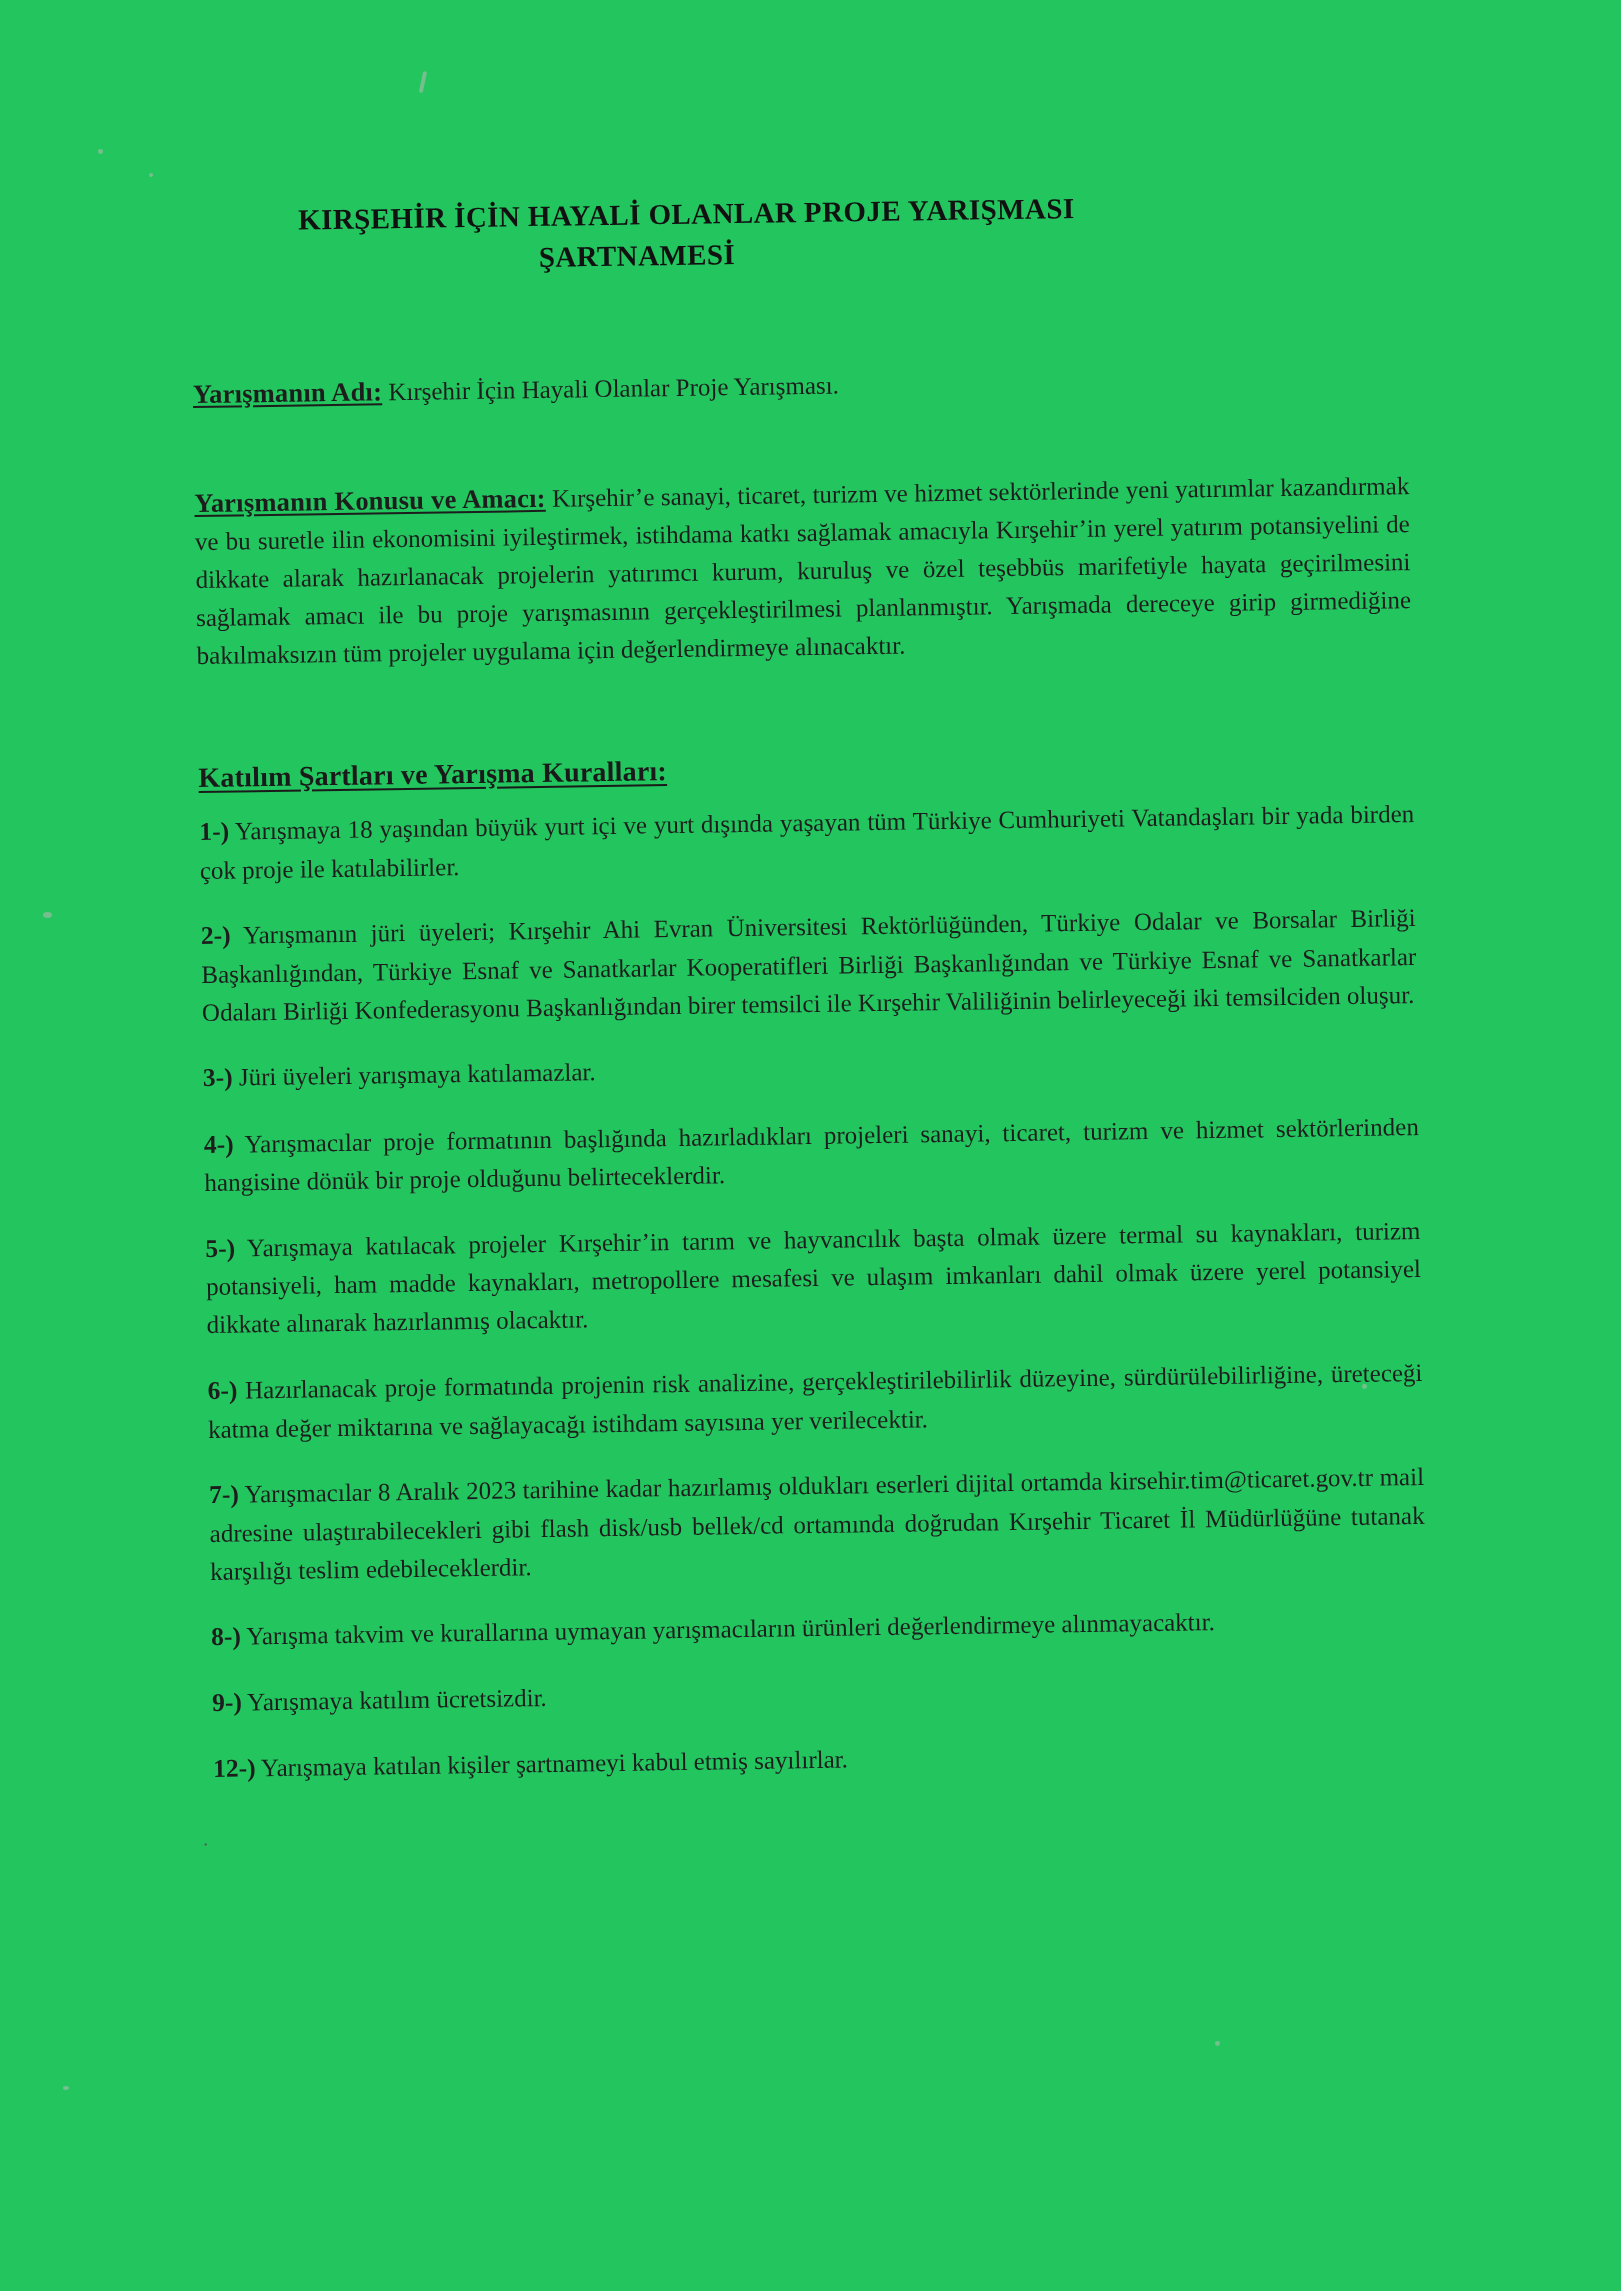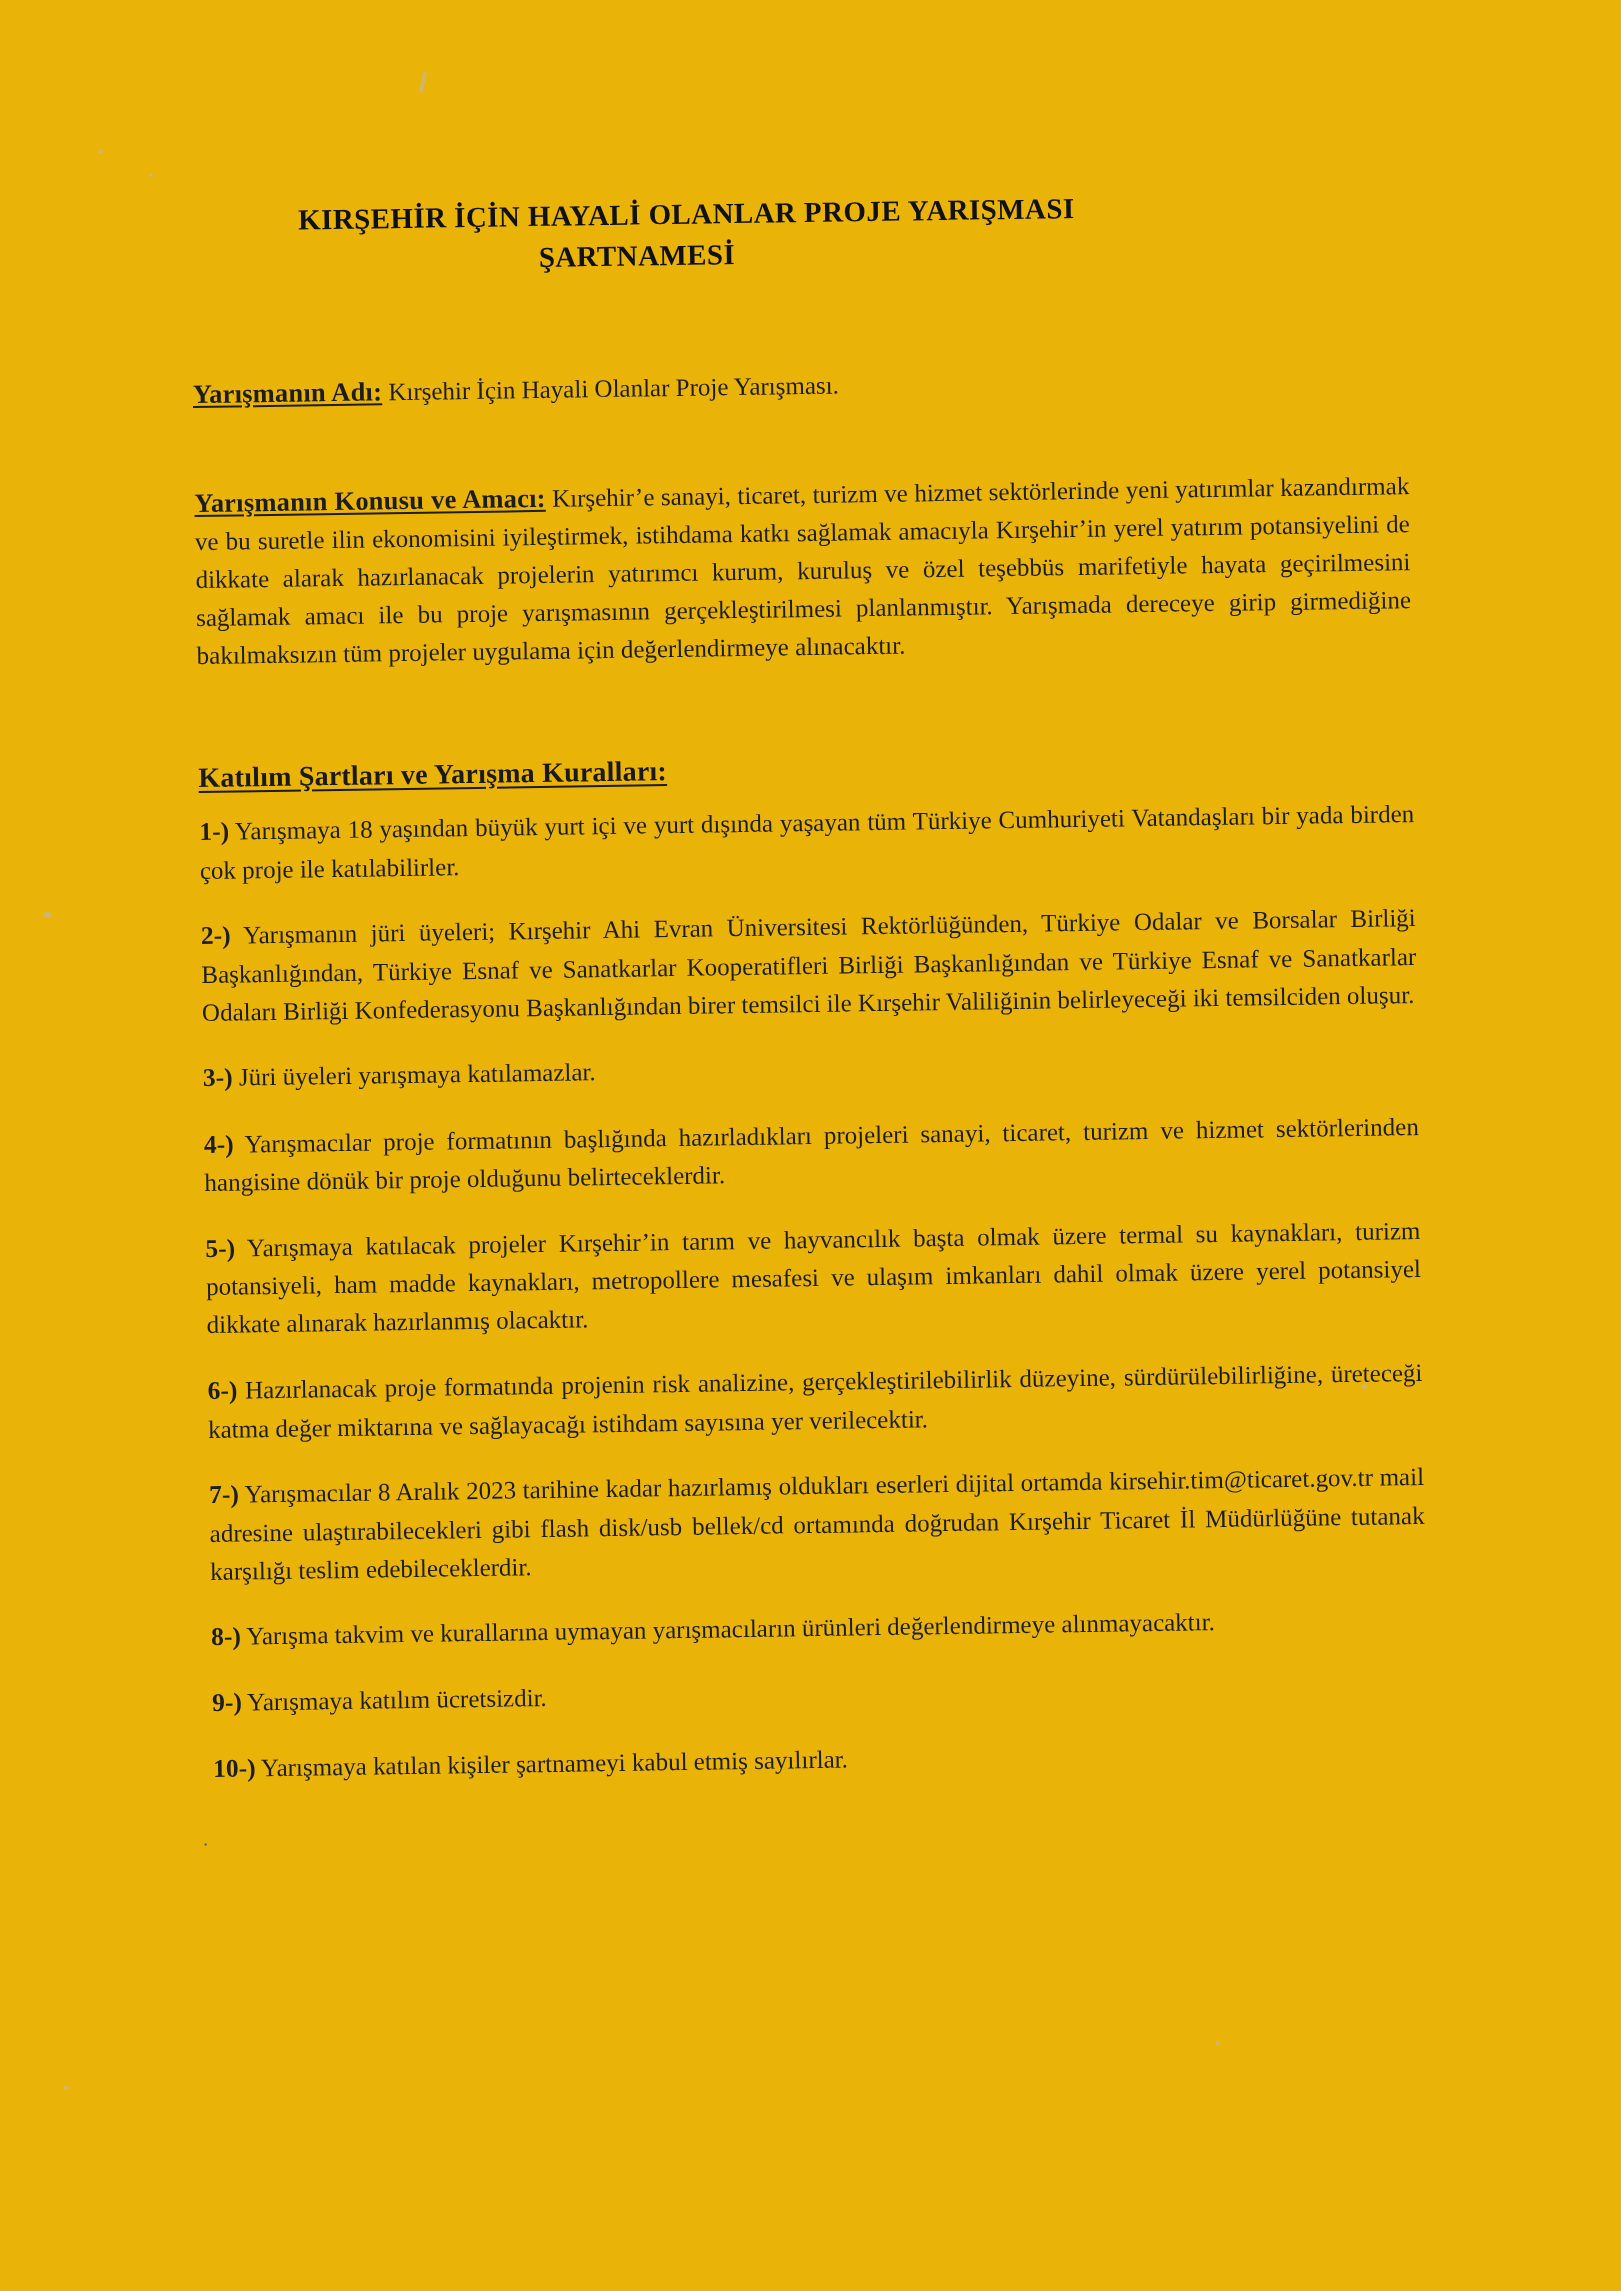--- a/index.html
+++ b/index.html
@@ -13,21 +13,21 @@
     font-family: "Liberation Serif", serif;
     color: #1a1a1a;
     overflow: hidden;
     position: relative;
   }
 
   
   .page {
     position: absolute;
     inset: 0;
-    background: #eab308;
+    background: #22c55e;
   }
 
   
   .speck {
     position: absolute;
     background: #b9b9b4;
     border-radius: 50%;
     opacity: .55;
   }
 
@@ -189,21 +189,21 @@
         <span class="num">8-)</span>
         <span>Yarışma takvim ve kurallarına uymayan yarışmacıların ürünleri değerlendirmeye alınmayacaktır.</span>
       </p>
 
       <p class="para rule-item">
         <span class="num">9-)</span>
         <span>Yarışmaya katılım ücretsizdir.</span>
       </p>
 
       <p class="para rule-item">
-        <span class="num">10-)</span>
+        <span class="num">12-)</span>
         <span>Yarışmaya katılan kişiler şartnameyi kabul etmiş sayılırlar.</span>
       </p>
 
     </div>
 
     <span class="stray-mark" style="left:192px;top:1825px;">·</span>
   </div>
 </div>
 
 

